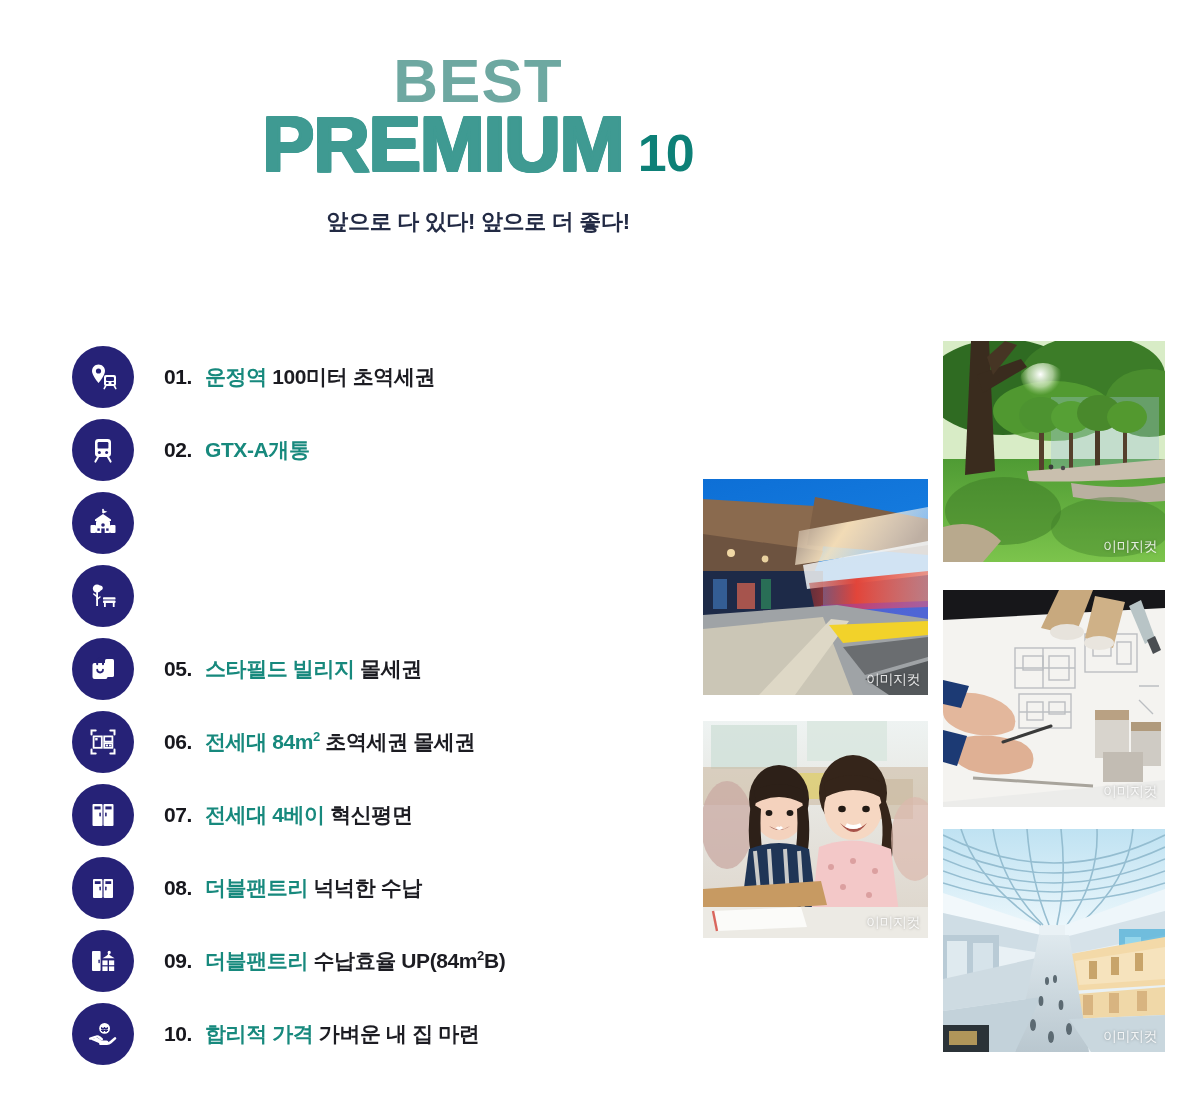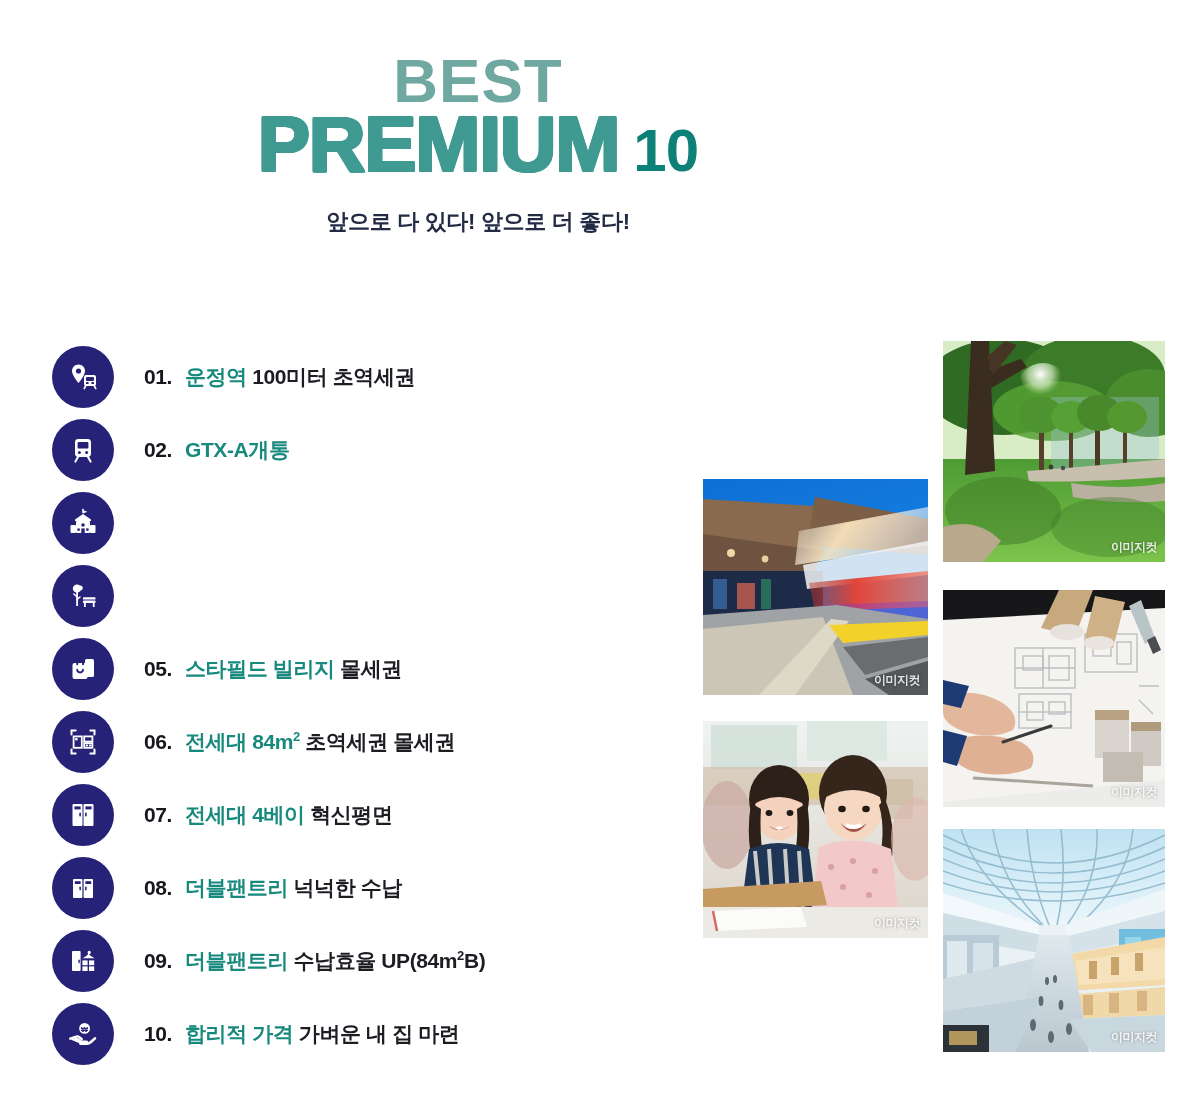--- a/index.html
+++ b/index.html
@@ -60,39 +60,39 @@
       -1.4px -1.4px #3f9a92, 1.4px -1.4px #3f9a92,
       -1.4px 1.4px #3f9a92, 1.4px 1.4px #3f9a92;
     font-family: "Liberation Sans", sans-serif;
   }
   
   .title-premium {
     background: none;
   }
 
   .title-ten {
-    font-size: 60px;
+    font-size: 52px;
     font-weight: 700;
     color: #0d8077;
     letter-spacing: -1px;
     font-family: "Liberation Sans", sans-serif;
   }
 
   .subtitle {
     margin-top: 24px;
     font-size: 22px;
     font-weight: 700;
     color: #222a44;
     letter-spacing: -0.3px;
   }
 
   
   .feature-list {
     position: absolute;
-    left: 52px;
+    left: 72px;
     top: 340px;
     width: 620px;
   }
 
   .feature-row {
     display: flex;
     align-items: center;
     height: 73px;
   }
 
@@ -154,24 +154,24 @@
   .photo {
     position: absolute;
     overflow: hidden;
     background: #dfe3e6;
   }
 
   .photo .wm {
     position: absolute;
     right: 8px;
     bottom: 6px;
-    font-size: 12px;
+    font-size: 14px;
     color: rgba(255,255,255,0.85);
     letter-spacing: -0.5px;
-    font-weight: 700;
+    font-weight: 400;
     text-shadow: 0 0 3px rgba(0,0,0,0.35);
   }
 
   .photo svg { display: block; width: 100%; height: 100%; }
 
   
   #photo-station  { left: 703px; top: 479px;  width: 225px; height: 216px; }
   #photo-park     { left: 943px; top: 341px;  width: 222px; height: 221px; }
   #photo-blueprint{ left: 943px; top: 590px;  width: 222px; height: 217px; }
   #photo-school   { left: 703px; top: 721px;  width: 225px; height: 217px; }

